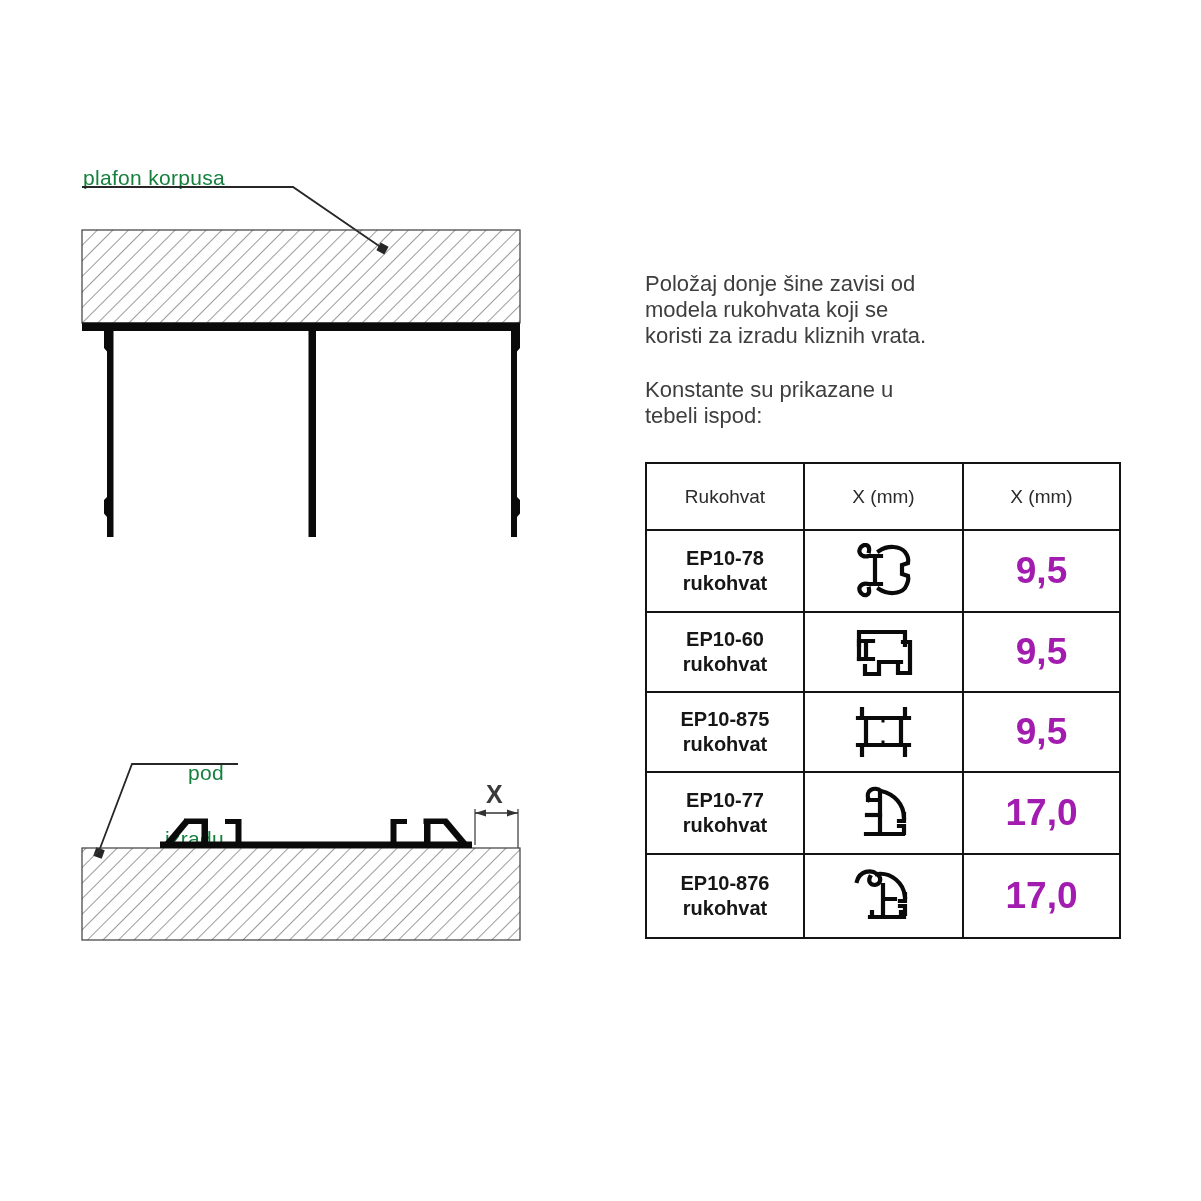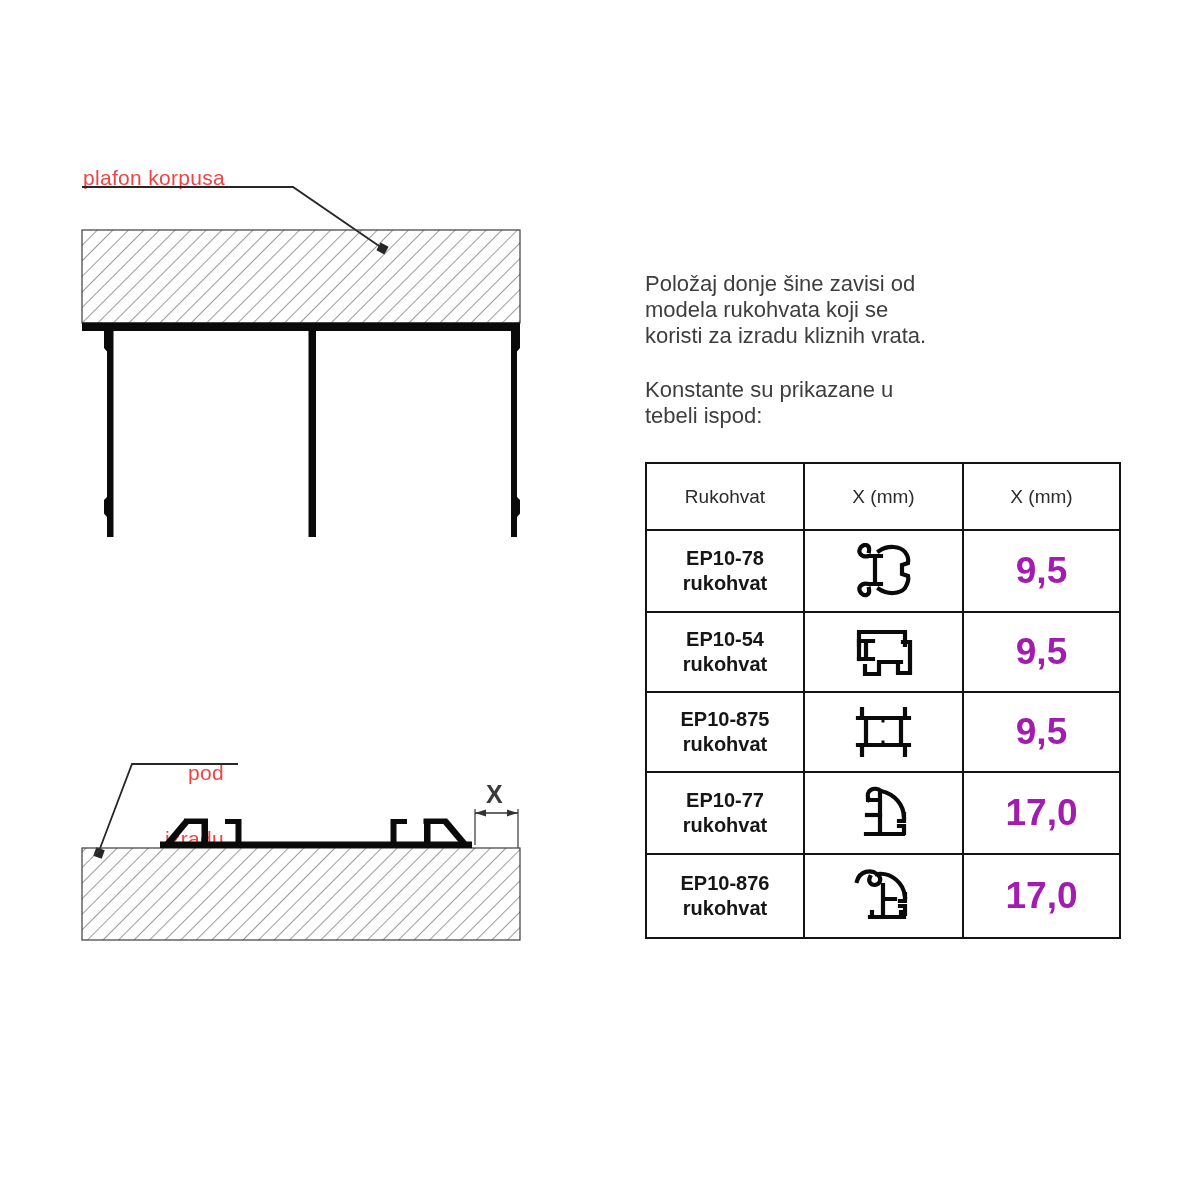--- a/index.html
+++ b/index.html
@@ -4,21 +4,21 @@
 <style>
   * { margin:0; padding:0; box-sizing:border-box; }
   html,body { background:#ffffff; }
   body { font-family:"Liberation Sans", sans-serif; }
   .canvas {
     position:relative; width:1201px; height:1201px; background:#ffffff;
     overflow:hidden;
   }
   .abs { position:absolute; }
   .callout-label {
-    font-size:21px; color:#ef4444; letter-spacing:0.3px; white-space:pre;
+    font-size:21px; color:#15803d; letter-spacing:0.3px; white-space:pre;
   }
   .pod-label {
     left:132px; top:718px; width:92px; text-align:right; line-height:22px;
   }
   .pod-label span { display:block; }
   .dim-x-label {
     left:486px; top:780px; font-size:25px; font-weight:700; color:#3a3a3a;
   }
   .para {
     left:645px; width:320px; font-size:22px; line-height:26px;
@@ -141,21 +141,21 @@
             <path class="picon" d="M26,8 C35,2 47,3 52,9 C55,13 56,16 55,20 L49,22 V31 L55,33 C56,37 55,40 52,45 C47,51 35,52 26,46"></path>
             <path class="picon" d="M28,13 H16 M28,41 H16 M22,13 V41"></path>
             <path class="picon" d="M16,13 C8,15 4,9 8,4 C12,0 17,2 16,8"></path>
             <path class="picon" d="M16,41 C8,39 4,45 8,50 C12,54 17,52 16,46"></path>
           </svg>
         </td>
         <td class="val">9,5</td>
       </tr>
 
       <tr style="height:65px">
-        <td class="name">EP10-54
+        <td class="name">EP10-60
 rukohvat</td>
         <td class="icon-cell">
           <svg width="64" height="54" viewBox="0 0 64 54">
             <path class="picon" d="M7,20 V7 H53 V20"></path>
             <path class="picon" d="M51,17 H58 V48 H46 V37"></path>
             <path class="picon" d="M49,37 H27 V49 H13 V41"></path>
             <path class="picon" d="M7,16 H21 M7,34 H21 M14,16 V34"></path>
             <path class="picon" d="M7,20 V34"></path>
           </svg>
         </td>

